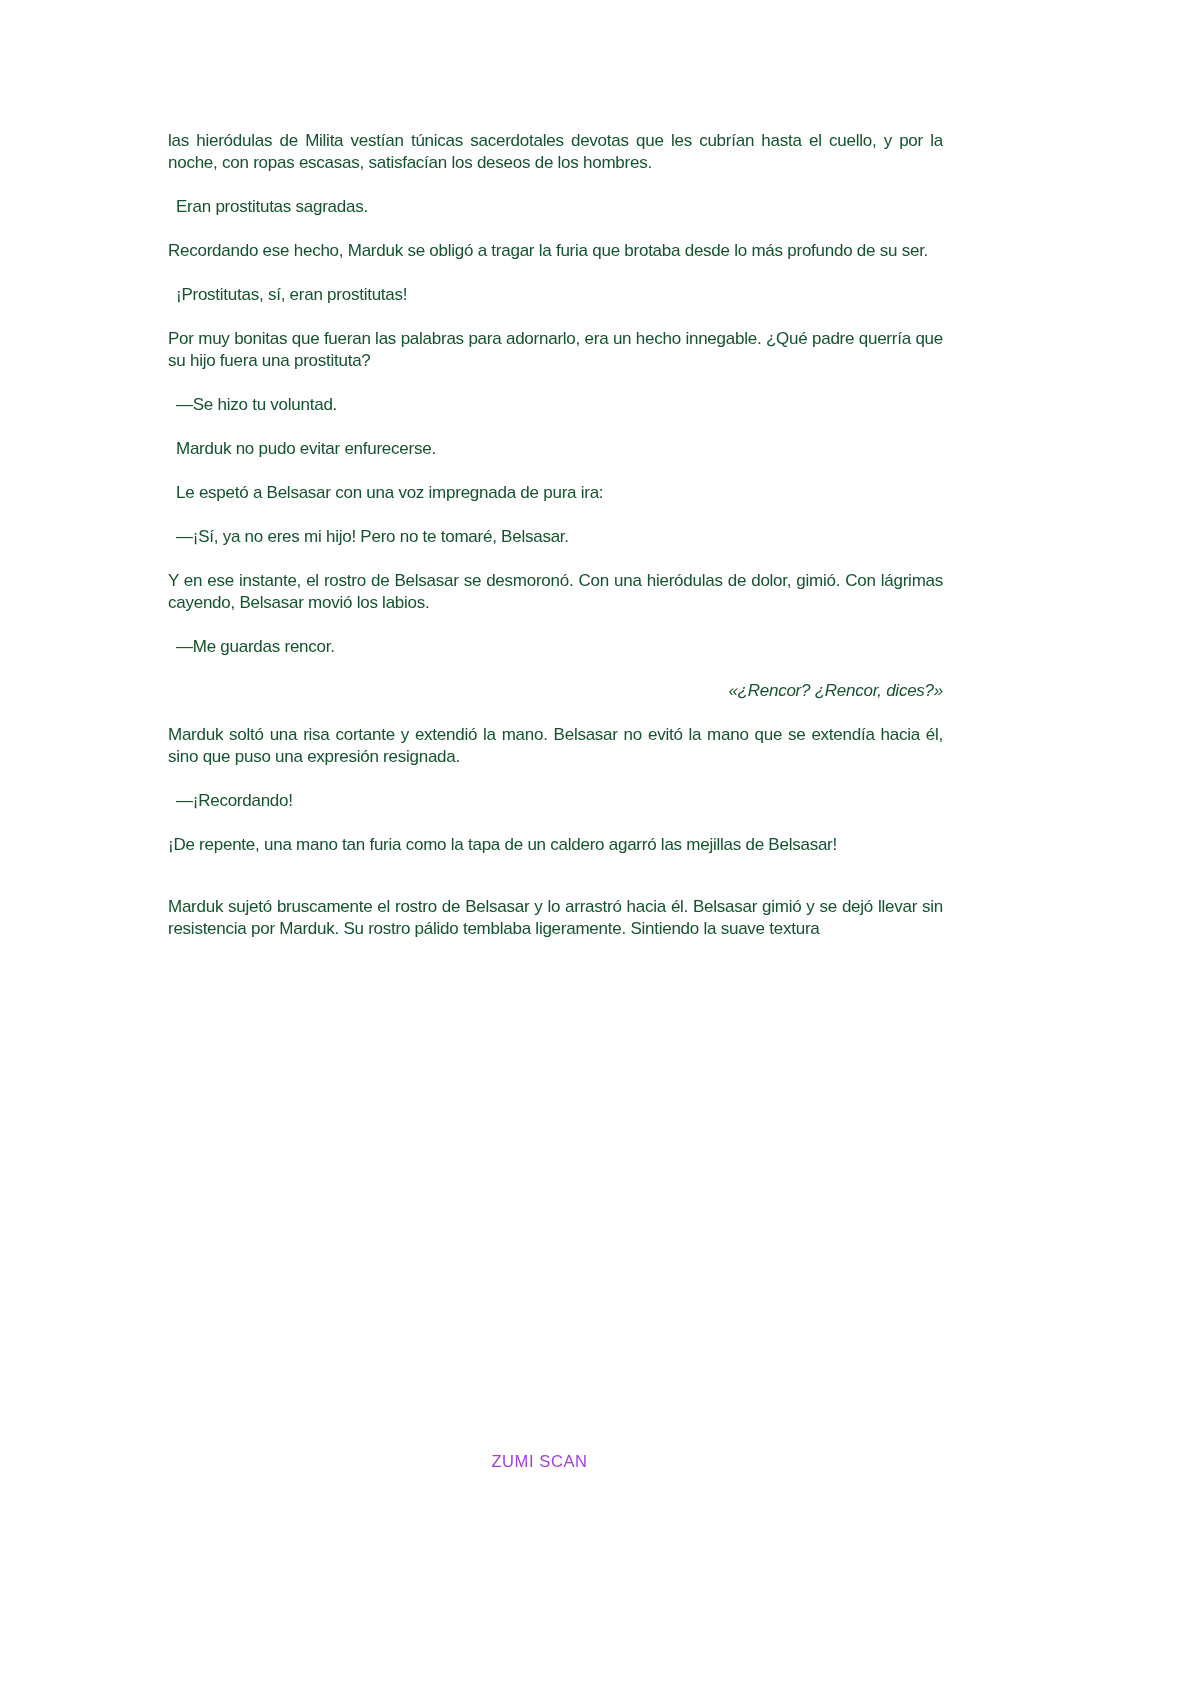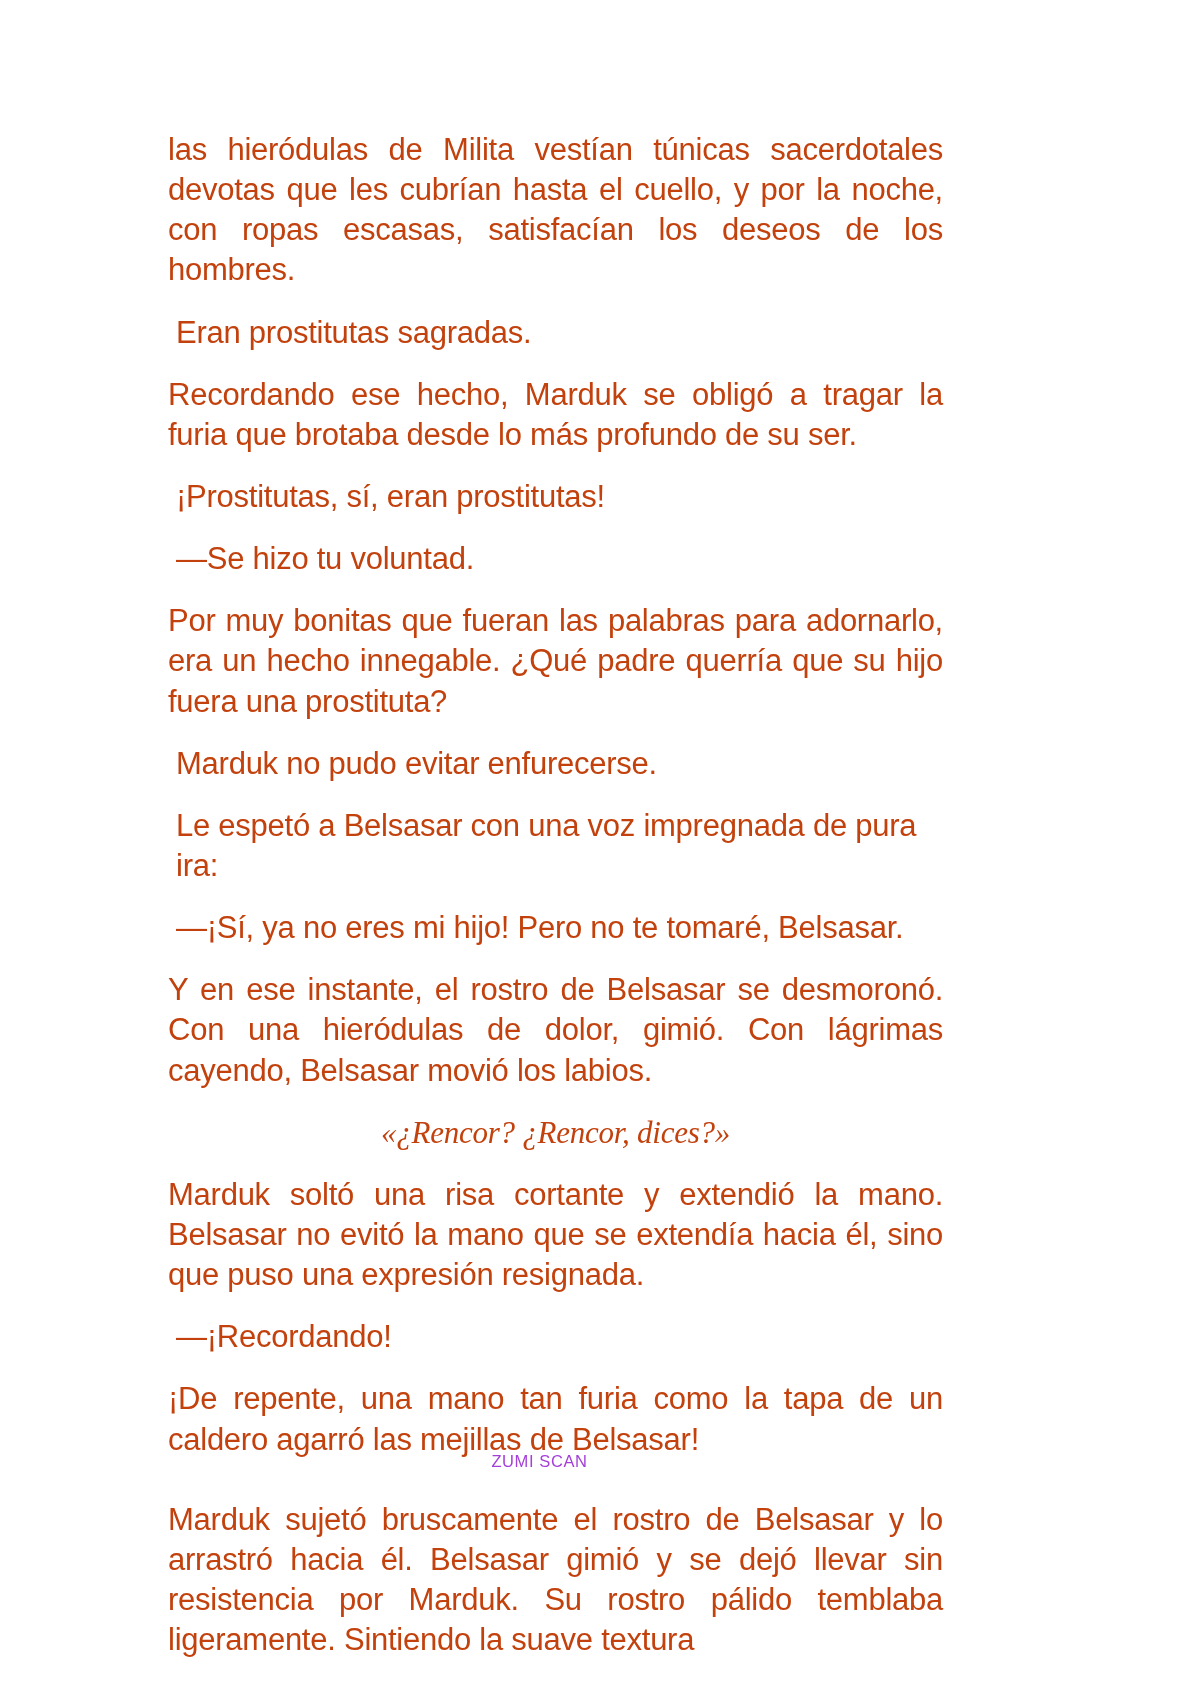--- a/index.html
+++ b/index.html
@@ -24,37 +24,36 @@
     background: #ffffff;
   }
   .content {
     position: absolute;
     left: 168px;
     top: 130px;
     width: 775px;
   }
   p.para {
     margin: 0 0 22px 0;
-    font-size: 31px;
+    font-size: 17px;
     line-height: 1.295;
     text-align: justify;
     text-justify: inter-word;
     letter-spacing: -0.25px;
     font-weight: 400;
-    color: #c2410c;
+    color: #14532d;
     word-spacing: 0px;
   }
   p.para:last-of-type {
     margin-bottom: 0;
     margin-top: 40px;
   }
   p.para.italic {
     font-style: italic;
-    text-align: center;
-    font-family: Liberation Serif, serif;
+    text-align: right;
   }
   p.para.noj {
     text-align: left;
     margin-left: 8px;
   }
   .watermark {
     position: absolute;
     left: 0;
     top: 1452px;
     width: 1079px;
@@ -73,32 +72,33 @@
   <div class="content">
 
     <p class="para">las hieródulas de Milita vestían túnicas sacerdotales devotas que les cubrían hasta el cuello, y por la noche, con ropas escasas, satisfacían los deseos de los hombres.</p>
 
     <p class="para noj">Eran prostitutas sagradas.</p>
 
     <p class="para">Recordando ese hecho, Marduk se obligó a tragar la furia que brotaba desde lo más profundo de su ser.</p>
 
     <p class="para noj">¡Prostitutas, sí, eran prostitutas!</p>
 
+    <p class="para">Por muy bonitas que fueran las palabras para adornarlo, era un hecho innegable. ¿Qué padre querría que su hijo fuera una prostituta?</p>
+
     <p class="para noj">—Se hizo tu voluntad.</p>
-
-    <p class="para">Por muy bonitas que fueran las palabras para adornarlo, era un hecho innegable. ¿Qué padre querría que su hijo fuera una prostituta?</p>
 
     <p class="para noj">Marduk no pudo evitar enfurecerse.</p>
 
     <p class="para noj">Le espetó a Belsasar con una voz impregnada de pura ira:</p>
 
     <p class="para noj">—¡Sí, ya no eres mi hijo! Pero no te tomaré, Belsasar.</p>
 
     <p class="para">Y en ese instante, el rostro de Belsasar se desmoronó. Con una hieródulas de dolor, gimió. Con lágrimas cayendo, Belsasar movió los labios.</p>
 
+    <p class="para noj">—Me guardas rencor.</p>
 
 
     <p class="para italic">«¿Rencor? ¿Rencor, dices?»</p>
 
     <p class="para">Marduk soltó una risa cortante y extendió la mano. Belsasar no evitó la mano que se extendía hacia él, sino que puso una expresión resignada.</p>
 
     <p class="para noj">—¡Recordando!</p>
 
     <p class="para">¡De repente, una mano tan furia como la tapa de un caldero agarró las mejillas de Belsasar!</p>
 

